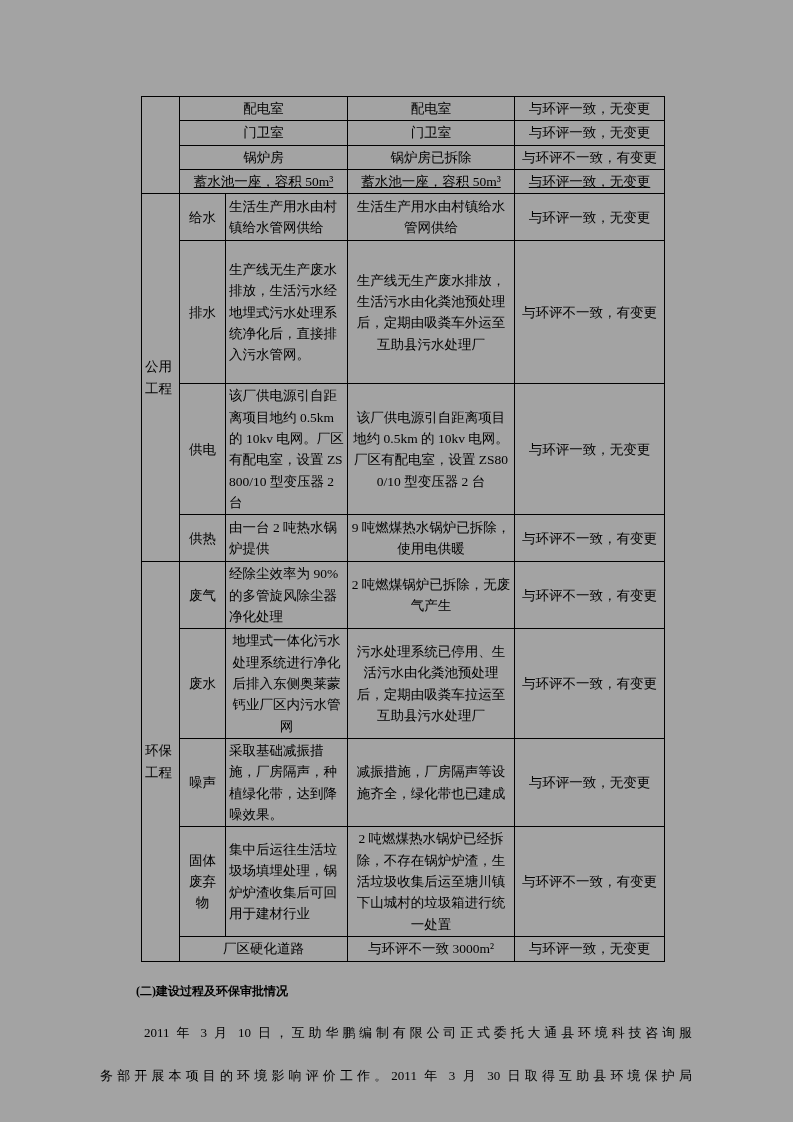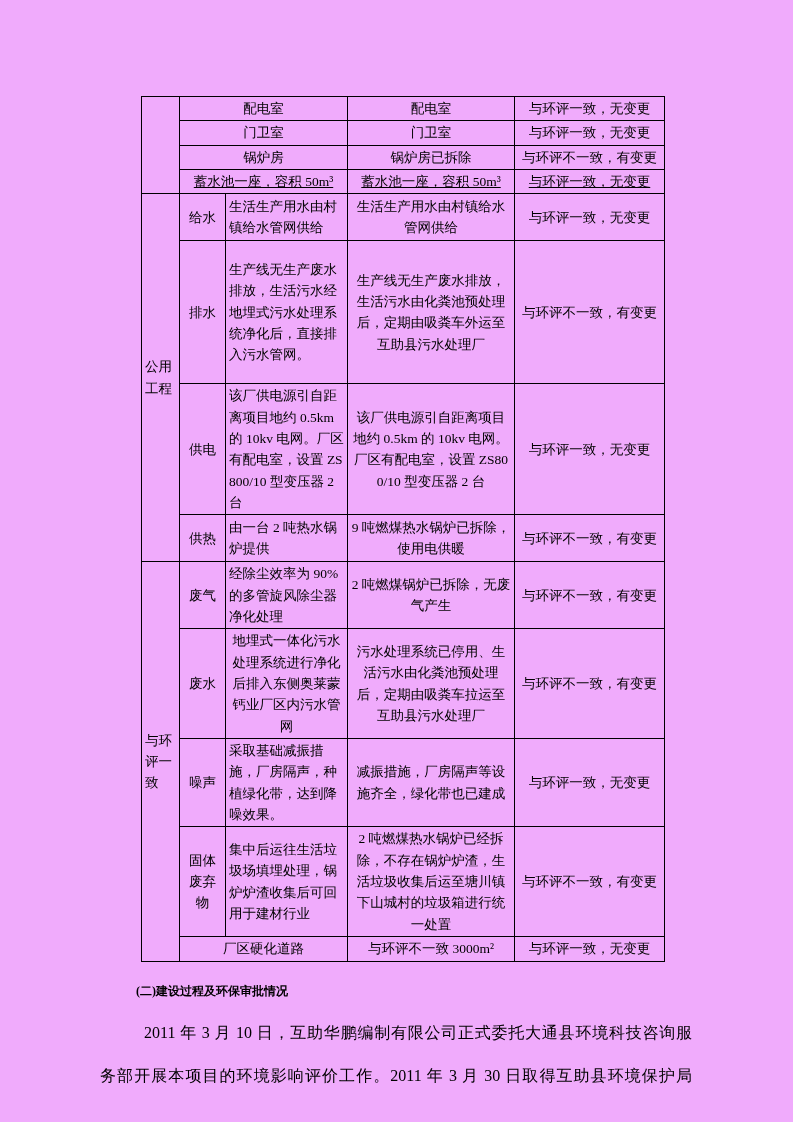--- a/index.html
+++ b/index.html
@@ -1,20 +1,20 @@
 <!DOCTYPE html>
 <html><head>
 <meta charset="utf-8">
 <style>
   html, body { margin: 0; padding: 0; background: #ffffff; }
   .page {
     position: relative;
     width: 793px;
     height: 1122px;
-    background: #f0abfc;
+    background: #a3a3a3;
     color: #000000;
     font-family: "Liberation Serif", "DejaVu Serif", serif;
     overflow: hidden;
   }
   .content {
     position: absolute;
     left: 100px;
     top: 96px;
     width: 592px;
   }
@@ -47,21 +47,21 @@
   tr.h80 { height: 80px; }
   tr.h105 { height: 105px; }
   tr.h25 { height: 25px; }
   .sec-heading {
     margin-top: 17px;
     font-size: 12px;
     font-weight: bold;
     text-indent: 36px;
     line-height: 24px;
   }
-  .para { margin-top: 8px; font-size: 16px; }
+  .para { margin-top: 8px; font-size: 13px; }
   .para-line {
     line-height: 43px;
     text-align: justify;
     text-align-last: justify;
     word-break: break-all;
   }
   .para-line.first { text-indent: 44px; }
 </style>
 </head>
 <body>
@@ -121,21 +121,21 @@
         <td class="ctr">与环评一致，无变更</td>
       </tr>
       <tr class="h47">
         <td class="itm">供热</td>
         <td class="lft">由一台 2 吨热水锅炉提供</td>
         <td class="ctr">9 吨燃煤热水锅炉已拆除，使用电供暖</td>
         <td class="ctr">与环评不一致，有变更</td>
       </tr>
 
       <tr class="h55">
-        <td class="grp" rowspan="5">与环评一致</td>
+        <td class="grp" rowspan="5">环保工程</td>
         <td class="itm">废气</td>
         <td class="lft">经除尘效率为 90%的多管旋风除尘器净化处理</td>
         <td class="ctr">2 吨燃煤锅炉已拆除，无废气产生</td>
         <td class="ctr">与环评不一致，有变更</td>
       </tr>
       <tr class="h102">
         <td class="itm">废水</td>
         <td class="ctr">地埋式一体化污水处理系统进行净化后排入东侧奥莱蒙钙业厂区内污水管网</td>
         <td class="ctr">污水处理系统已停用、生活污水由化粪池预处理后，定期由吸粪车拉运至互助县污水处理厂</td>
         <td class="ctr">与环评不一致，有变更</td>

